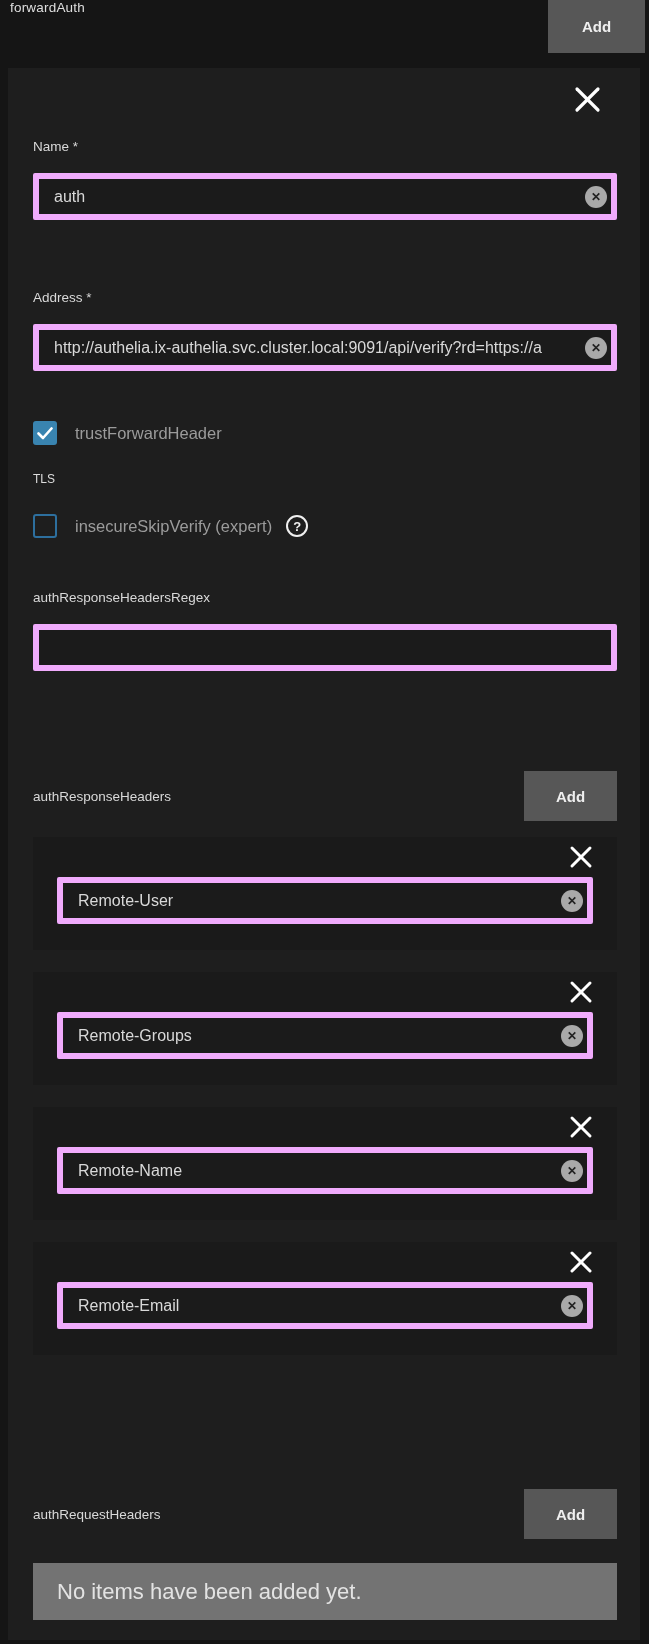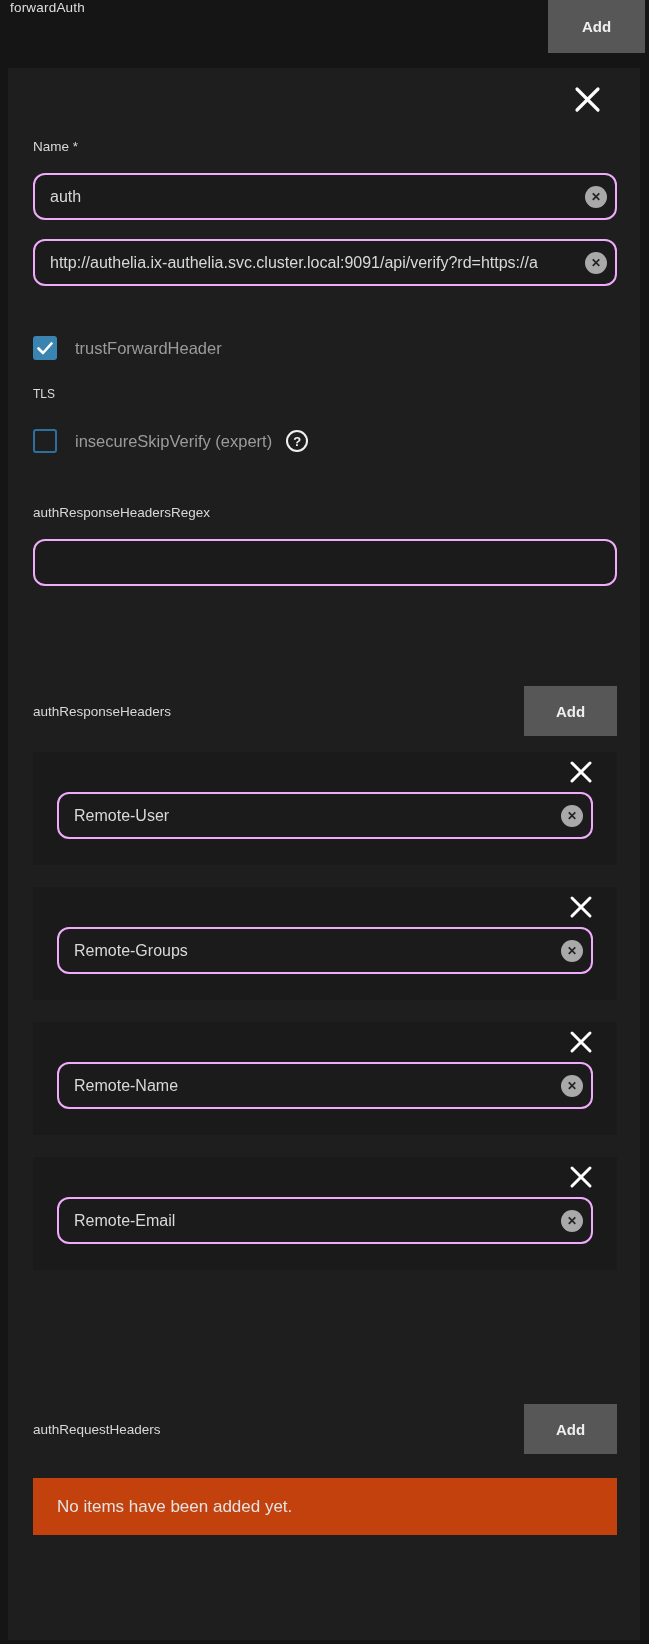--- a/index.html
+++ b/index.html
@@ -39,21 +39,21 @@
   .close-row { display:flex; justify-content:flex-end; }
   .icon-btn { background:none; border:none; padding:0; cursor:pointer; line-height:0; }
   .close-row .icon-btn { margin-right:16px; margin-top:4px; }
 
   
   .form-label { display:block; color:#d9d9d9; font-size:13.5px; }
   .input-wrap { position:relative; margin-top:19px; }
   .text-input {
     width:100%; height:47px;
     background:#1b1b1b;
-    border:2px solid #f0abfc; border-radius:12px;
+    border:6px solid #f0abfc; border-radius:2px;
     color:#d9d9d9; font-size:16px; font-family:inherit;
     padding:0 6px 0 15px;
     box-sizing:border-box;
     white-space:nowrap; overflow:hidden;
     outline:none;
   }
   .clear-icon {
     position:absolute; right:10px; top:50%; transform:translateY(-50%);
     width:22px; height:22px; border-radius:50%;
     background:#a9a9a9; color:#222;
@@ -86,25 +86,25 @@
   .item-card {
     background:#1a1a1a;
     margin-top:16px;
     padding:8px 24px 26px 24px;
   }
   .item-card .card-close-row { display:flex; justify-content:flex-end; }
   .item-card .input-wrap { margin-top:8px; }
 
   .empty-box {
     margin-top:24px;
-    background:#c2410c;
+    background:#737373;
     height:57px;
     display:flex; align-items:center;
     padding-left:24px;
-    color:#e3e3e3; font-size:17px;
+    color:#e3e3e3; font-size:22px;
   }
 
   
   .mt-26  { margin-top:26px; }
   .mt-50  { margin-top:50px; }
   .mt-28  { margin-top:28px; }
   .mt-52  { margin-top:52px; }
   .mt-70  { margin-top:70px; }
   .mt-100 { margin-top:100px; }
   .mt-134 { margin-top:134px; }
@@ -128,20 +128,21 @@
       </svg>
     </button>
   </div>
 
   <label class="form-label mt-26">Name *</label>
   <div class="input-wrap">
     <input class="text-input" type="text" value="auth" style="">
     <span class="clear-icon">✕</span>
   </div>
 
+  <label class="form-label mt-70">Address *</label>
   <div class="input-wrap">
     <input class="text-input" type="text" value="http://authelia.ix-authelia.svc.cluster.local:9091/api/verify?rd=https://a" style="">
     <span class="clear-icon">✕</span>
   </div>
 
   <div class="checkbox-row mt-50">
     <span class="checkbox checked">
       <svg width="16" height="13" viewBox="0 0 16 13">
         <polyline points="1.5,6.5 6,11 14.5,1.5" fill="none" stroke="#ffffff" stroke-width="2.6" stroke-linecap="round" stroke-linejoin="round"></polyline>
       </svg>

